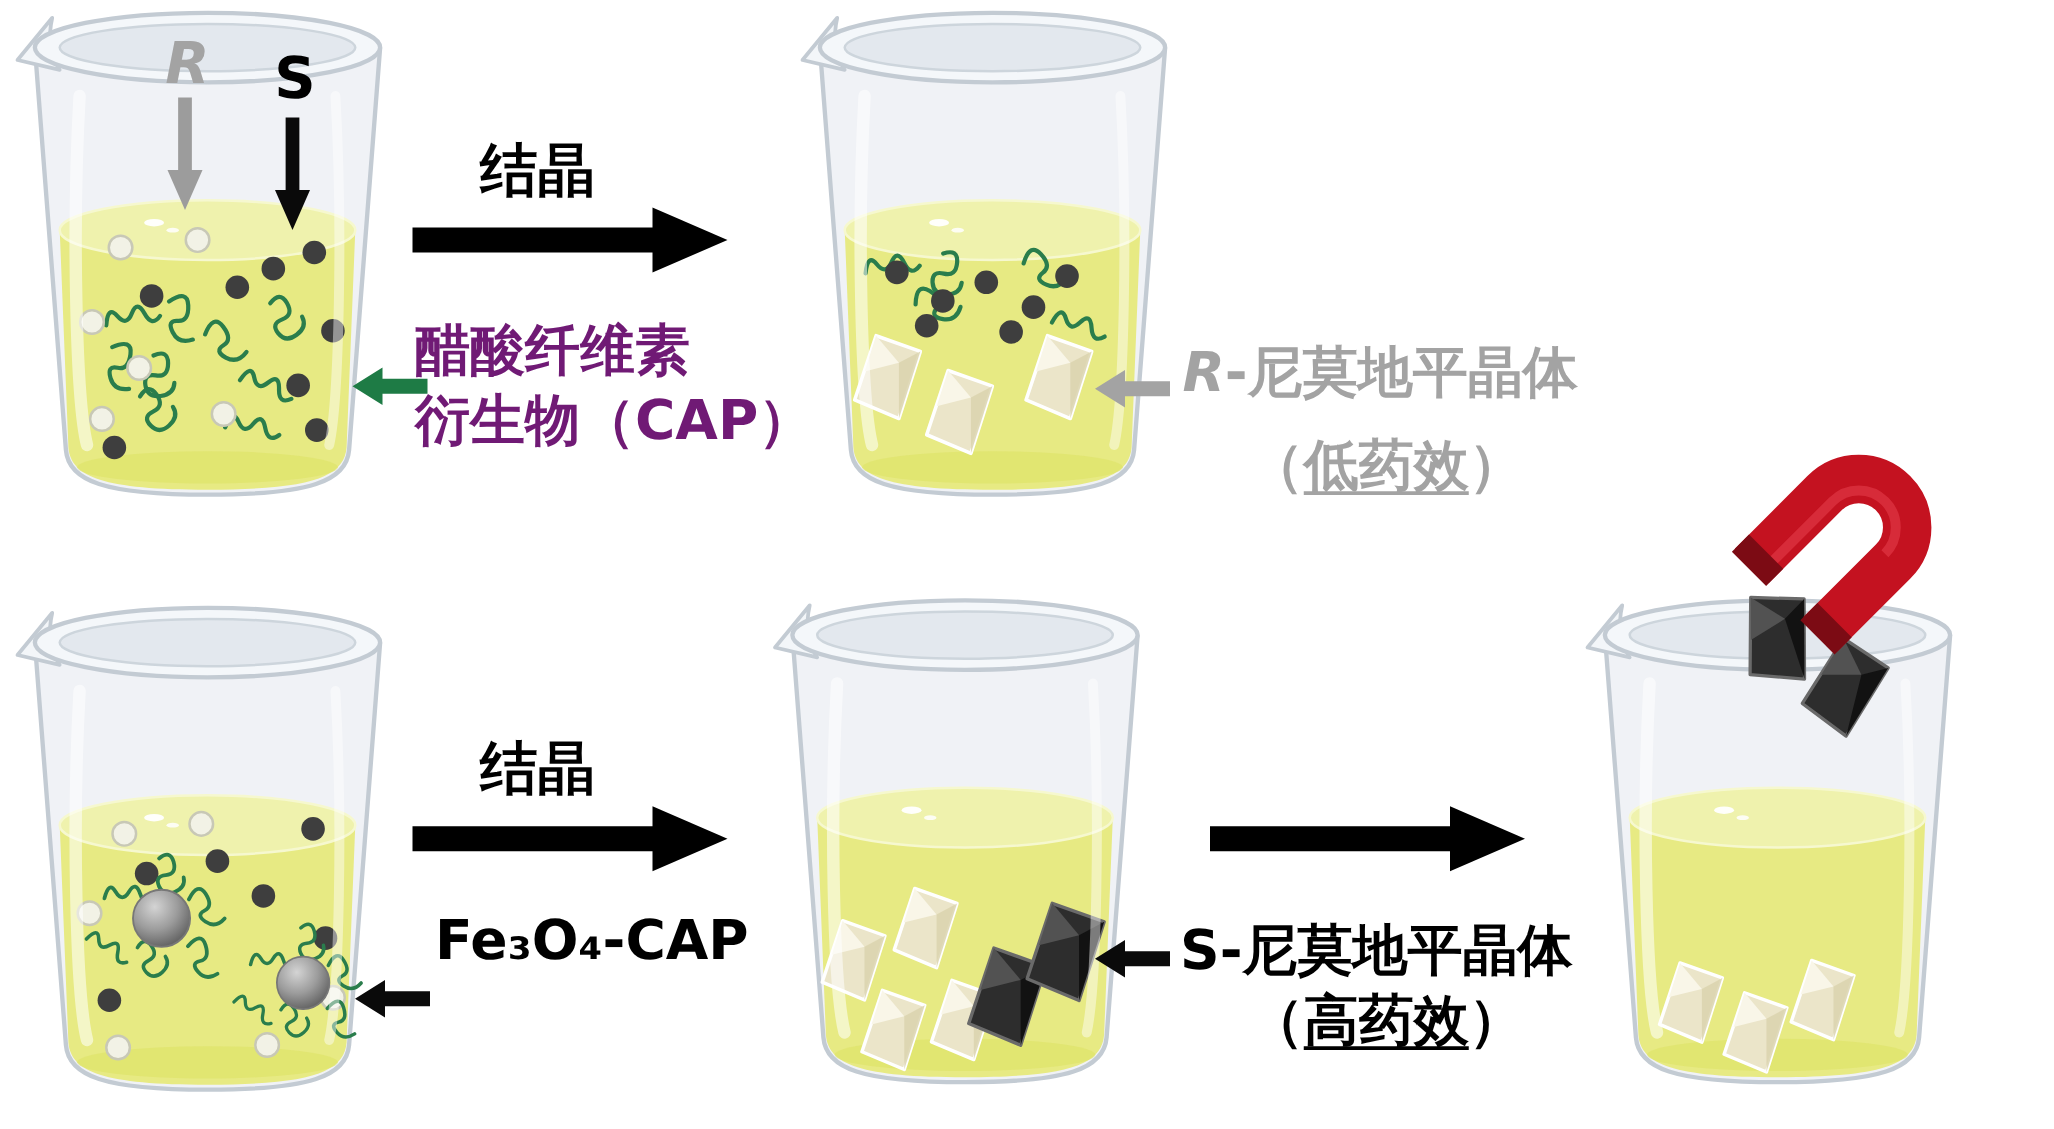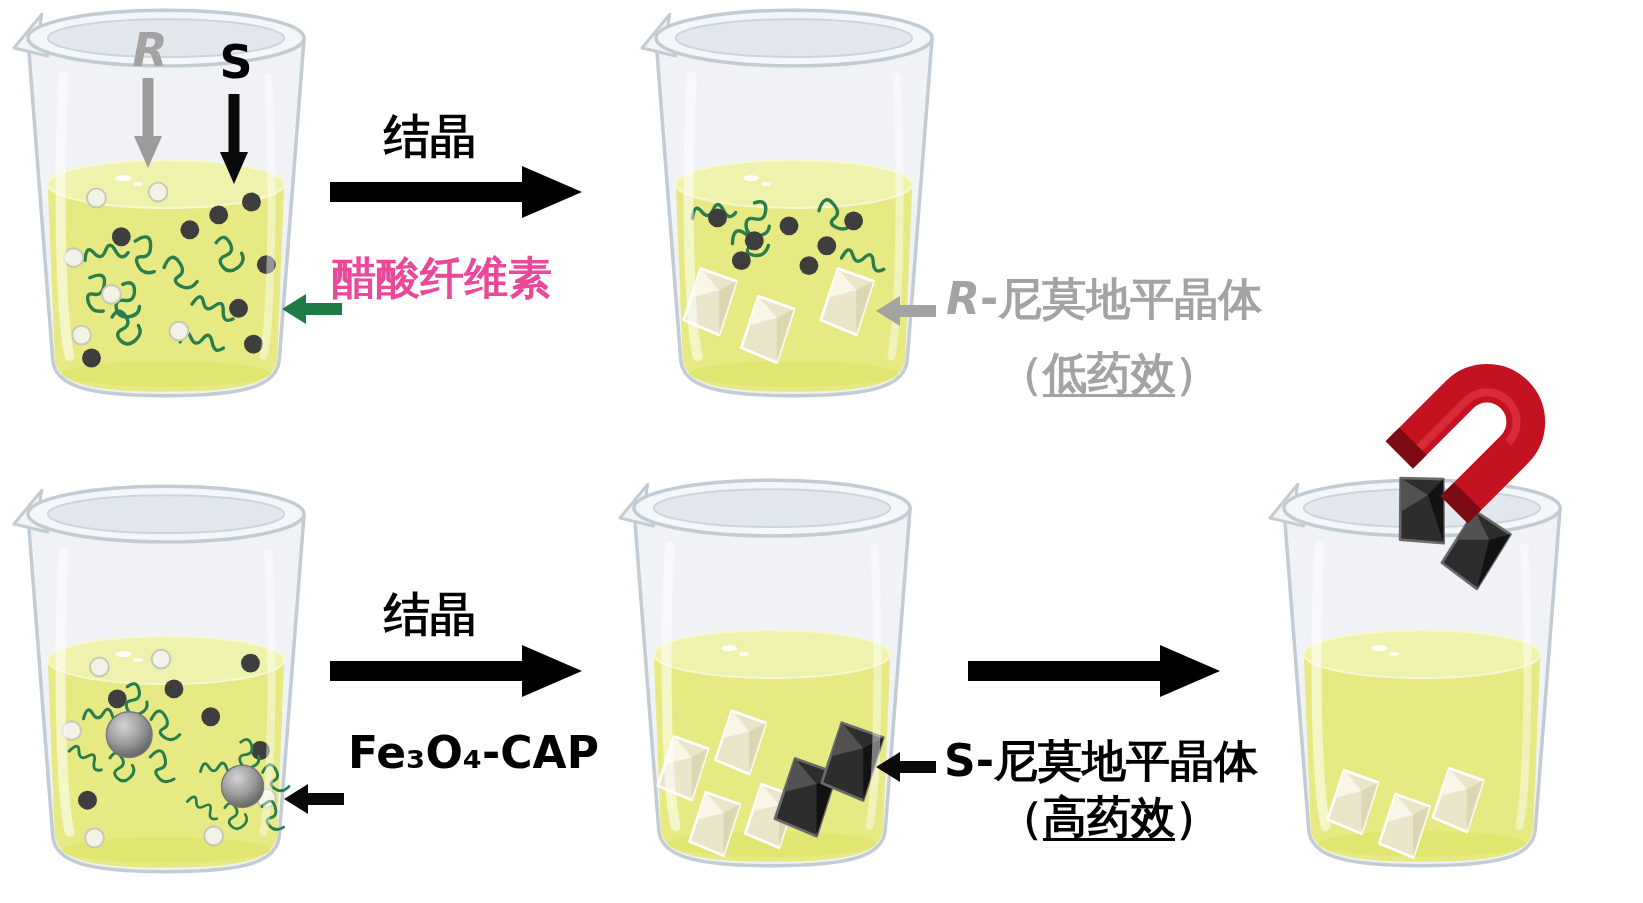--- a/index.html
+++ b/index.html
@@ -5,21 +5,21 @@
   * { box-sizing: border-box; }
   html, body { margin: 0; padding: 0; background: #ffffff; }
   #stage {
     position: relative; width: 1643px; height: 903px; background: #ffffff;
     overflow: hidden;
     font-family: "DejaVu Sans", "Liberation Sans", sans-serif;
   }
   .abs { position: absolute; }
   .lbl { position: absolute; font-weight: bold; white-space: nowrap; line-height: 1.15; color: #000; }
   .center { text-align: center; }
-  .green { color: #ec4899; font-family: Liberation Mono, monospace; }
+  .green { color: #701a75; }
   .gray  { color: #a3a3a3; }
   .it    { font-style: italic; }
   .ul    { text-decoration: underline; text-decoration-thickness: 3px; text-underline-offset: 6px; }
   .fs44 { font-size: 44px; }
   .fs46 { font-size: 46px; }
   .beaker { position: absolute; width: 308px; height: 398px; }
   .beaker svg { display: block; width: 100%; height: 100%; overflow: visible; }
   svg { overflow: visible; }
 </style>
 </head>
@@ -131,20 +131,21 @@
   <div class="lbl fs46 center" style="left:330px;top:110px;width:200px">结晶</div>
   <svg class="abs" style="left:330px;top:165px" width="252" height="54" viewBox="0 0 252 54">
     <rect x="0" y="17" width="194" height="20" fill="#000000"></rect>
     <polygon points="192,1 252,27 192,53" fill="#000000"></polygon>
   </svg>
 
   <svg class="abs" style="left:282px;top:294px" width="60" height="30" viewBox="0 0 60 30">
     <polygon points="0,15 24,0 24,9 60,9 60,21 24,21 24,30" fill="#1e7b45"></polygon>
   </svg>
   <div class="lbl fs44 green" style="left:332px;top:256px">醋酸纤维素</div>
+  <div class="lbl fs44 green" style="left:332px;top:312px">衍生物（CAP）</div>
 
   <div class="beaker" style="left:640px;top:2px">
     <svg viewBox="0 0 310 400">
       <use href="#beaker-glass"></use>
       <use href="#beaker-liquid"></use>
       <g>
         <use href="#sq1" transform="translate(50,198) rotate(-8)"></use>
         <use href="#sq2" transform="translate(116,200) rotate(20)"></use>
         <use href="#sq3" transform="translate(178,198) rotate(-10)"></use>
         <use href="#sq1" transform="translate(208,238) rotate(15)"></use>

